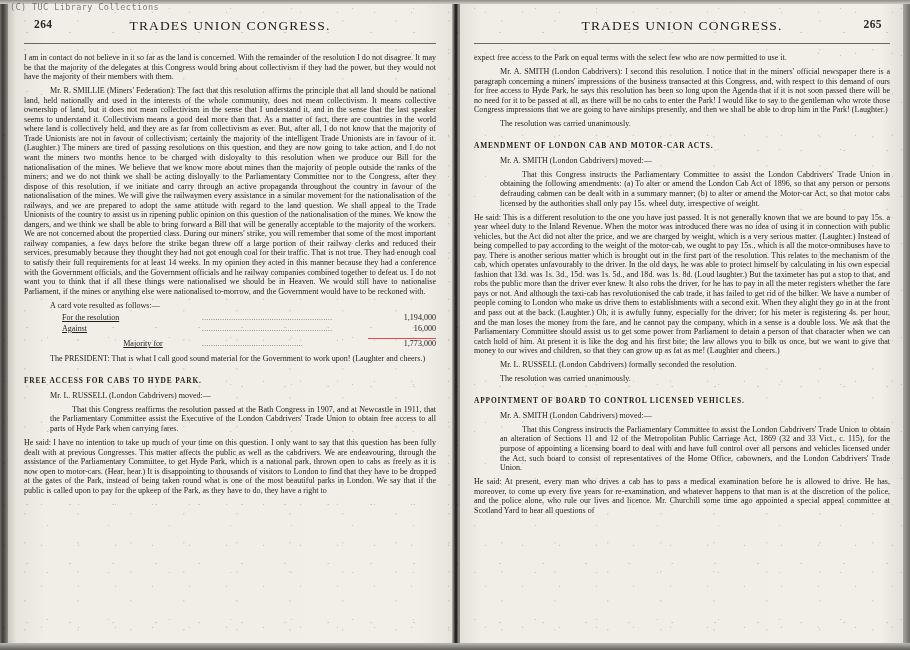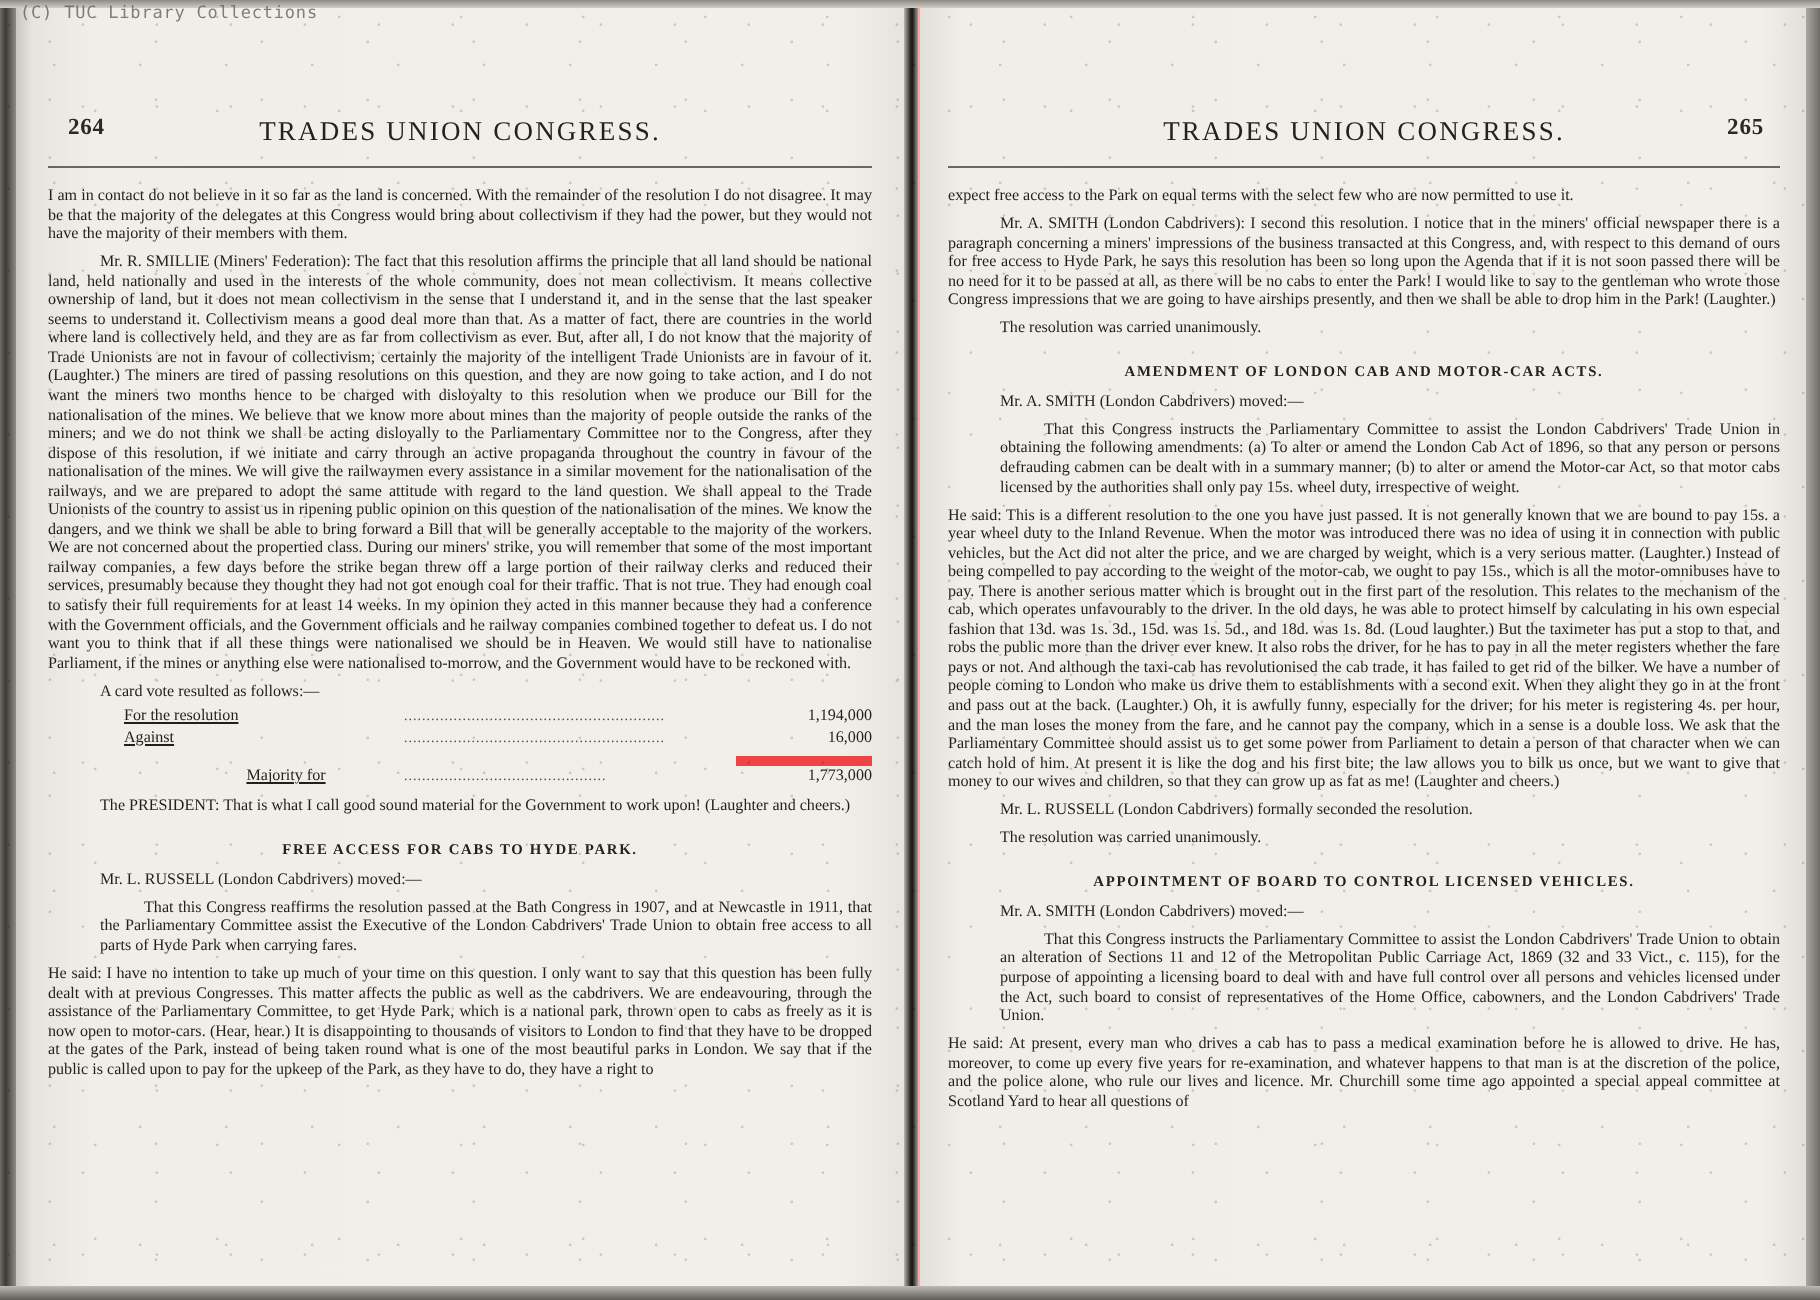--- a/index.html
+++ b/index.html
@@ -3,21 +3,21 @@
 <meta charset="utf-8">
 <style>
   html,body{margin:0;padding:0;}
   body{
     width:910px;height:650px;overflow:hidden;
     background:#8c8c88;
     font-family:"Liberation Serif", serif;
   }
   #scan{
     position:relative;width:910px;height:650px;
-    background:#fca5a5;
+    background:#22c55e;
   }
   
   .leaf{
     position:absolute;top:0;height:650px;
     background:#eceae3;
   }
   #leaf-left{left:6px;width:450px;
     background:linear-gradient(to right,#c2c0b8 0px,#e6e4dc 10px,#f0eee7 40px,#f1efe8 92%,#e4e2da 100%);
   }
   #leaf-right{left:460px;width:448px;
@@ -46,21 +46,21 @@
   }
   
   #watermark{
     position:absolute;left:10px;top:2px;
     font-family:"DejaVu Sans Mono", monospace;
     font-size:8.5px;letter-spacing:.4px;
     color:#59585a;opacity:.75;white-space:nowrap;
     z-index:9;
   }
   
-  .page{position:absolute;top:0;height:514px;margin-top:40px;}
+  .page{position:absolute;top:0;height:514px;}
   #page-264{left:24px;width:412px;}
   #page-265{left:474px;width:416px;}
 
   .running-head{
     position:relative;height:22px;margin-top:18px;
   }
   .rh-title{
     position:absolute;left:0;right:0;text-align:center;
     font-size:13.5px;letter-spacing:1.1px;font-weight:400;
     color:#23221f;white-space:nowrap;
@@ -88,21 +88,21 @@
   p.para{text-indent:26px;}
   p.flush{text-indent:0;}
   p.gap{margin-top:4.5px;}
   .quote{
     margin:4.5px 0 0 26px;
     font-size:8.05px;line-height:9.55px;
     text-align:justify;color:#201f1c;
     text-indent:22px;
   }
   .sect-head{
-    text-align:center;
+    text-align:left;
     font-size:7.4px;
     letter-spacing:.85px;
     font-variant:small-caps;
     font-weight:700;
     color:#23221f;
     margin:12px 0 6px 0;
   }
   
   .vote{
     margin:3px 0 0 0;width:100%;
@@ -112,21 +112,21 @@
   .vote td{padding:0;line-height:10.5px;vertical-align:bottom;}
   .vote td.lbl{width:118px;padding-left:38px;white-space:nowrap;text-decoration:underline;}
   .vote td.lead{
     overflow:hidden;white-space:nowrap;
     color:#55534d;letter-spacing:.5px;font-size:7px;
   }
   .vote td.num{
     text-align:right;width:62px;white-space:nowrap;
     padding-left:6px;
   }
-  .vote tr.total td.num{border-top:5px solid #ef4444;}
+  .vote tr.total td.num{border-top:1px solid #ef4444;}
   .vote tr.total td.lbl{padding-left:60px;text-align:center;}
   .vote tr.spacer td{height:4px;line-height:4px;}
   
   #grain{
     position:absolute;left:0;top:0;width:910px;height:650px;
     pointer-events:none;opacity:.16;
     background-image:
       radial-gradient(circle at 12% 30%, #000 0.4px, transparent 0.9px),
       radial-gradient(circle at 47% 72%, #000 0.4px, transparent 0.9px),
       radial-gradient(circle at 78% 18%, #000 0.4px, transparent 0.9px),

